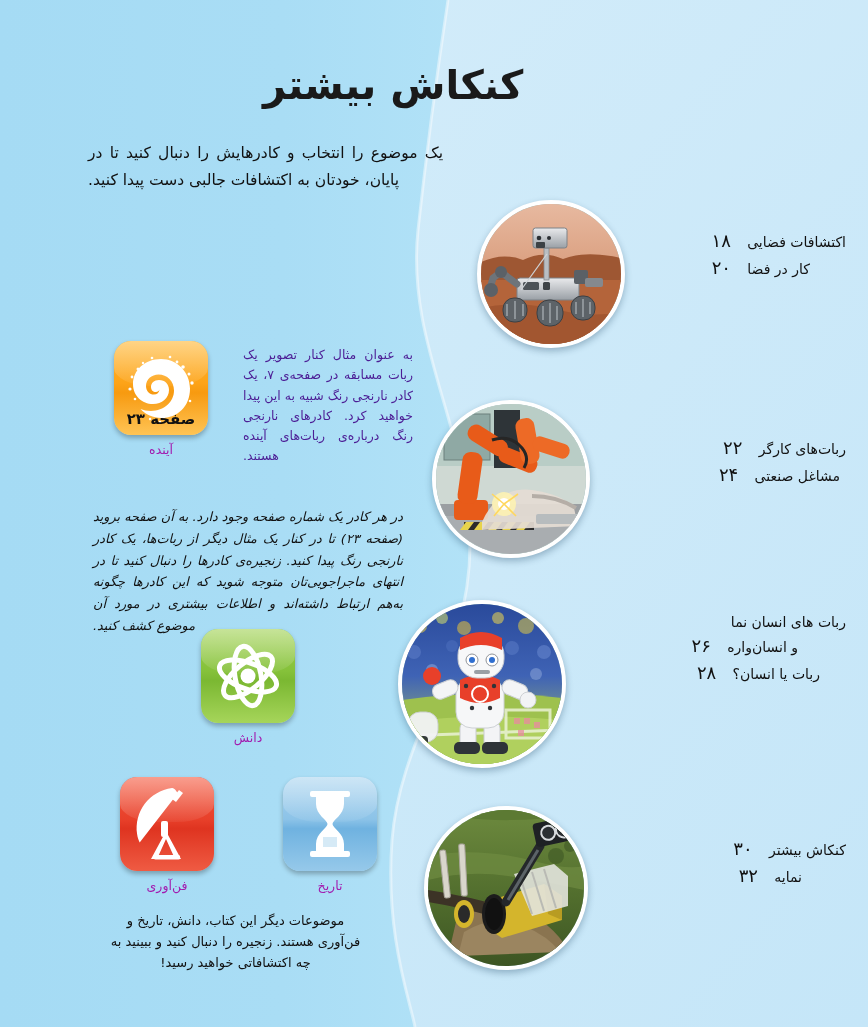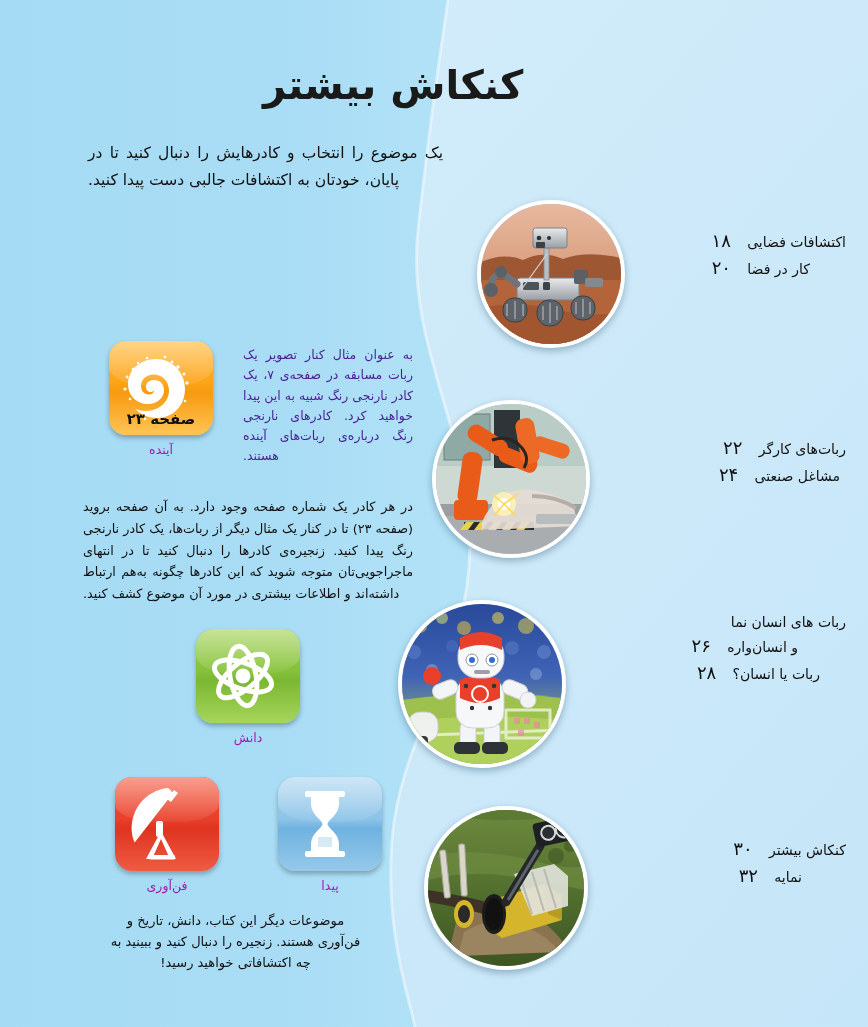--- a/index.html
+++ b/index.html
@@ -42,38 +42,37 @@
     font-size:12.5px;line-height:1.62;color:#4c1d95;
   }
   .note-orange p{margin:0;}
 
   
   .note-mid{
     position:absolute;right:455px;top:496px;width:330px;
     direction:rtl;text-align:justify;text-align-last:left;
     font-size:12.8px;line-height:1.70;color:#111;
   }
-  .note-mid p{margin:0;}
+  .note-mid p{margin:10px;font-style:italic;}
 
   
   .note-bottom{
     position:absolute;right:490px;top:898px;width:285px;
     direction:rtl;text-align:center;
     font-size:13px;line-height:1.62;color:#111;
   }
   .note-bottom p{margin:12px;}
 
   
   .cat{position:absolute;text-align:center;}
   .cat .tile{
     width:94px;height:94px;border-radius:17px;
     position:relative;overflow:hidden;
     box-shadow:0 3px 5px rgba(0,0,0,.28);
     margin:0 auto;
-    padding-left:10px;
   }
   .cat .tile .gloss{
     position:absolute;left:0;top:0;right:0;height:48%;
     background:linear-gradient(to bottom,rgba(255,255,255,.42),rgba(255,255,255,.05));
     border-radius:17px 17px 40% 40%;
     pointer-events:none;
   }
   .cat .tile svg{position:absolute;left:0;top:0;}
   .cat .caption{
     margin-top:7px;font-size:12.5px;color:#a21caf;direction:rtl;font-weight:normal;
@@ -232,21 +231,21 @@
           <rect x="27" y="14" width="40" height="6" rx="2"></rect>
           <rect x="27" y="74" width="40" height="6" rx="2"></rect>
           <path d="M33 20 L61 20 L61 27 C61 38 49.5 43 49.5 47
                    C49.5 51 61 56 61 67 L61 74 L33 74 L33 67
                    C33 56 44.5 51 44.5 47 C44.5 43 33 38 33 27 Z"></path>
         </g>
         <path d="M40 60 L54 60 L54 70 L40 70 Z" fill="#cfe6f5" opacity="0.85"></path>
       </svg>
       <div class="gloss"></div>
     </div>
-    <div class="caption">پیدا</div>
+    <div class="caption">تاریخ</div>
   </div>
 
   <div class="photo" style="left:477px;top:200px;width:140px;height:140px;">
     <svg class="inner" viewBox="0 0 140 140">
       <defs>
         <linearGradient id="marssky" x1="0" y1="0" x2="0" y2="1">
           <stop offset="0%" stop-color="#e7b9a0"></stop>
             <stop offset="55%" stop-color="#d89a79"></stop>
           <stop offset="100%" stop-color="#b05f32"></stop>
         </linearGradient>

